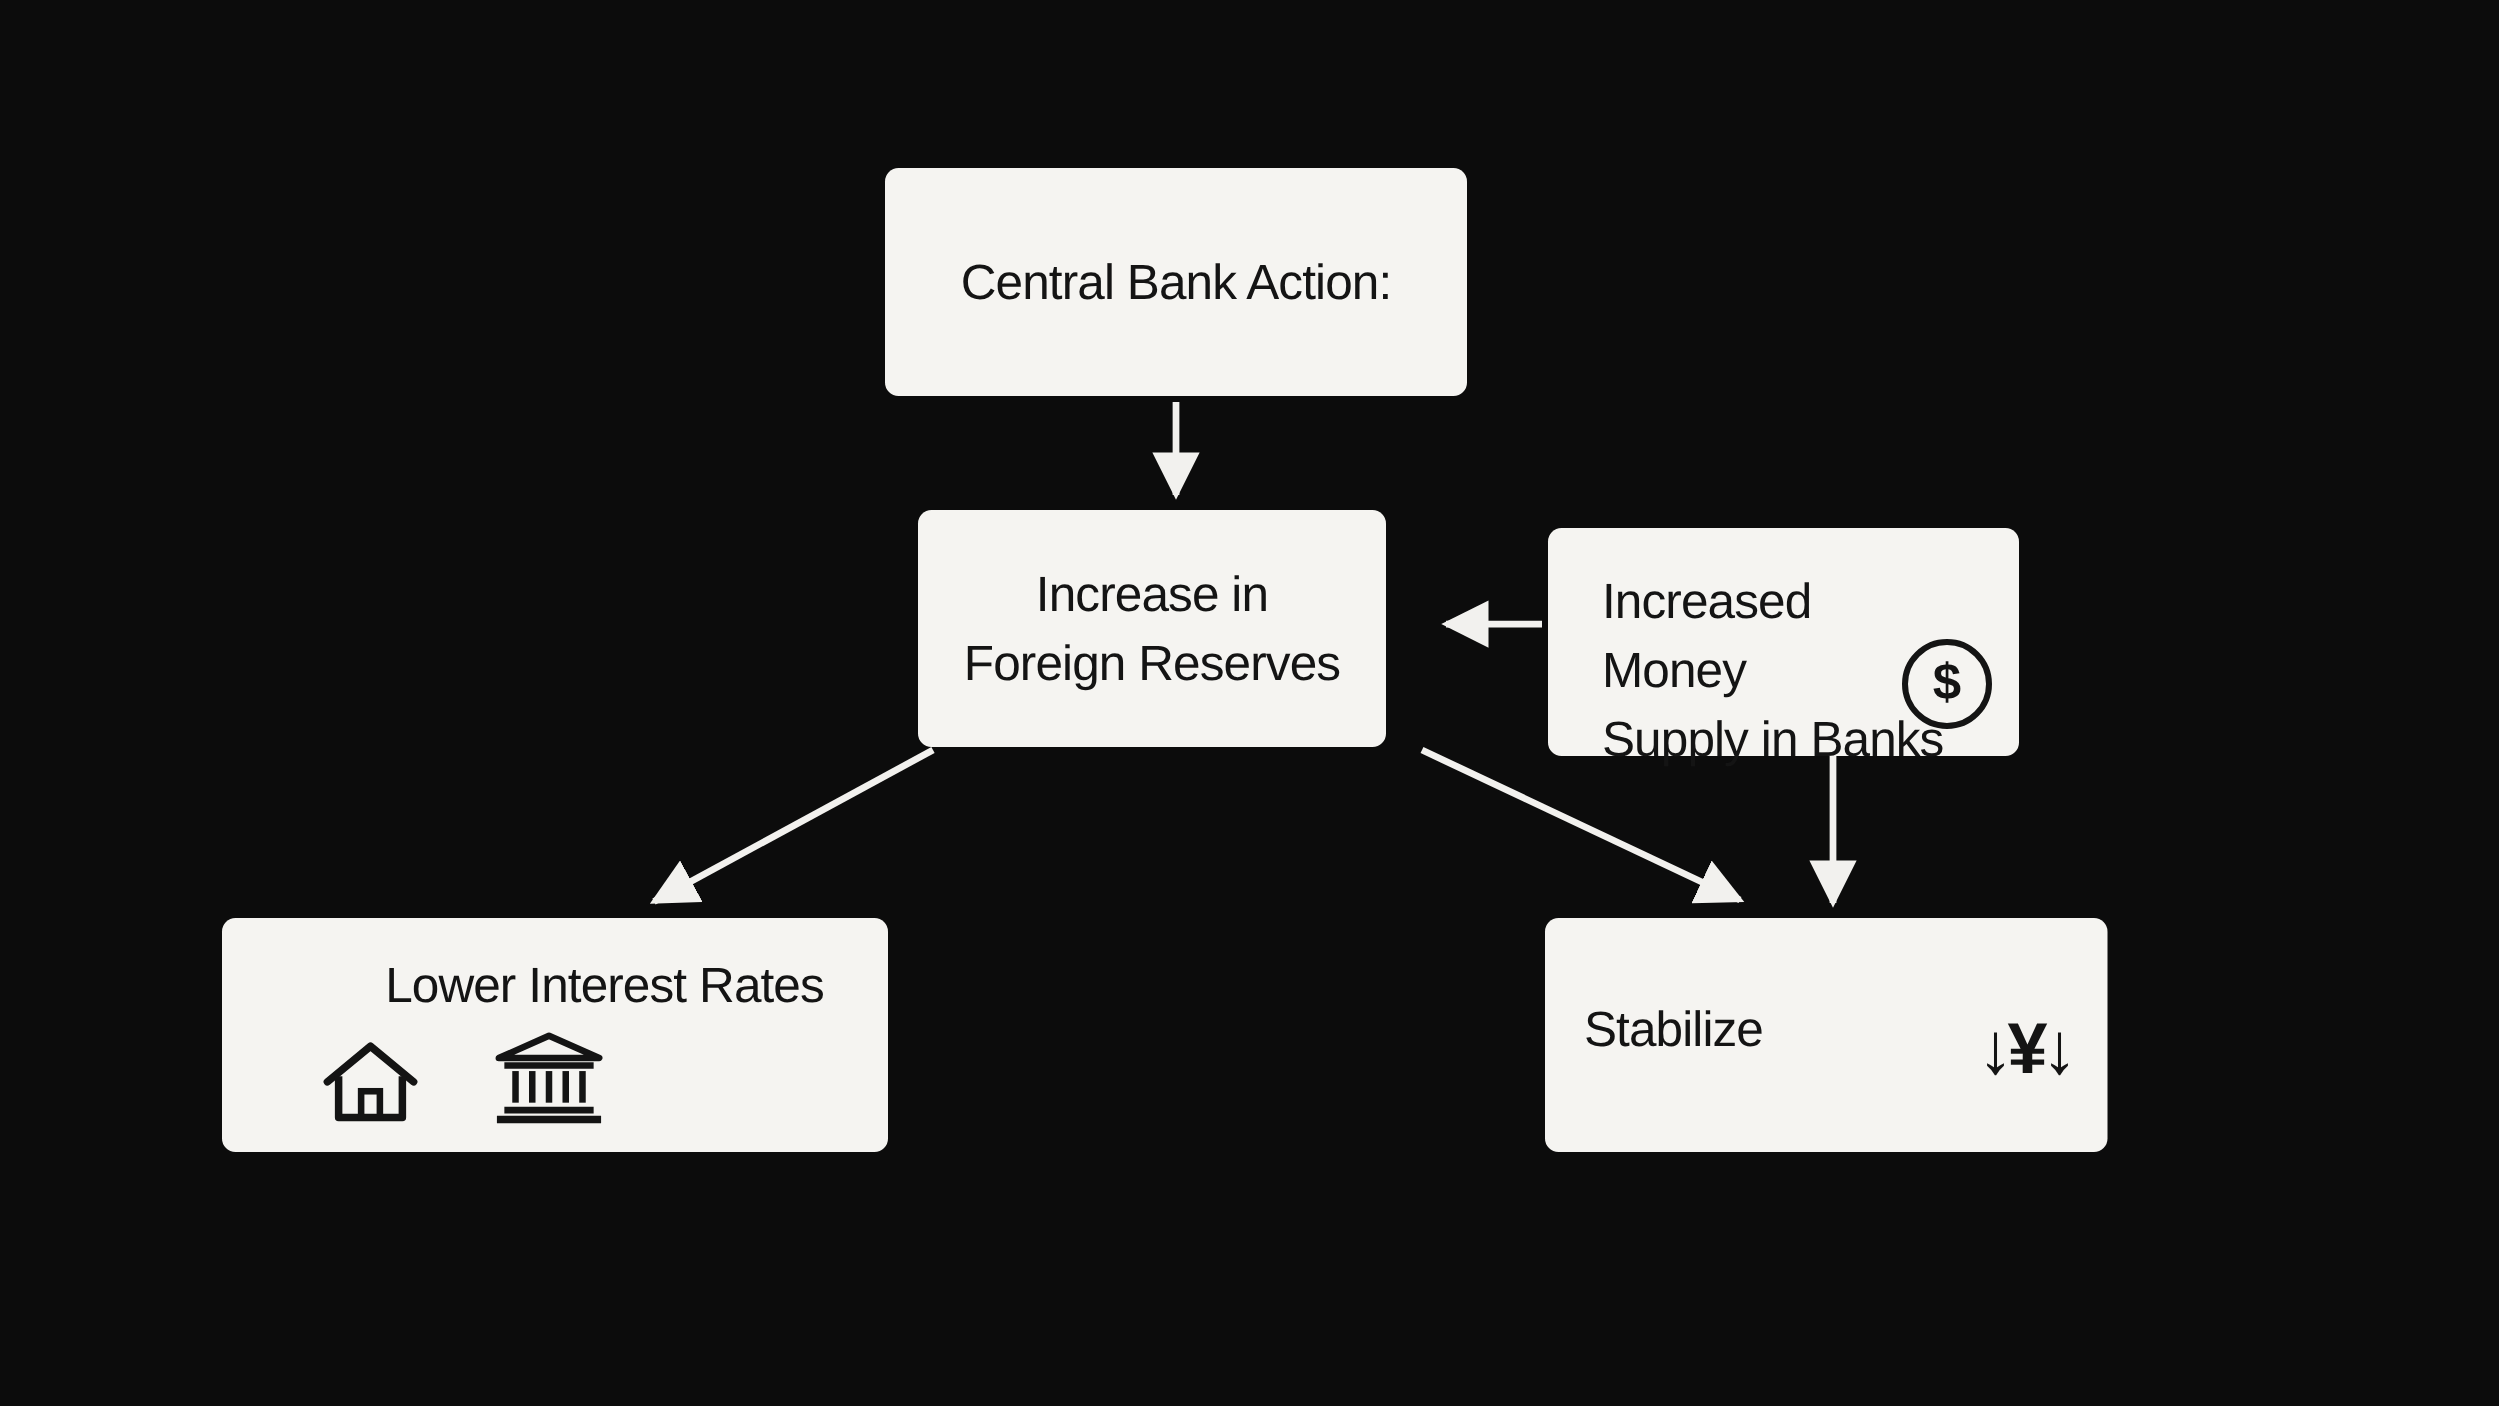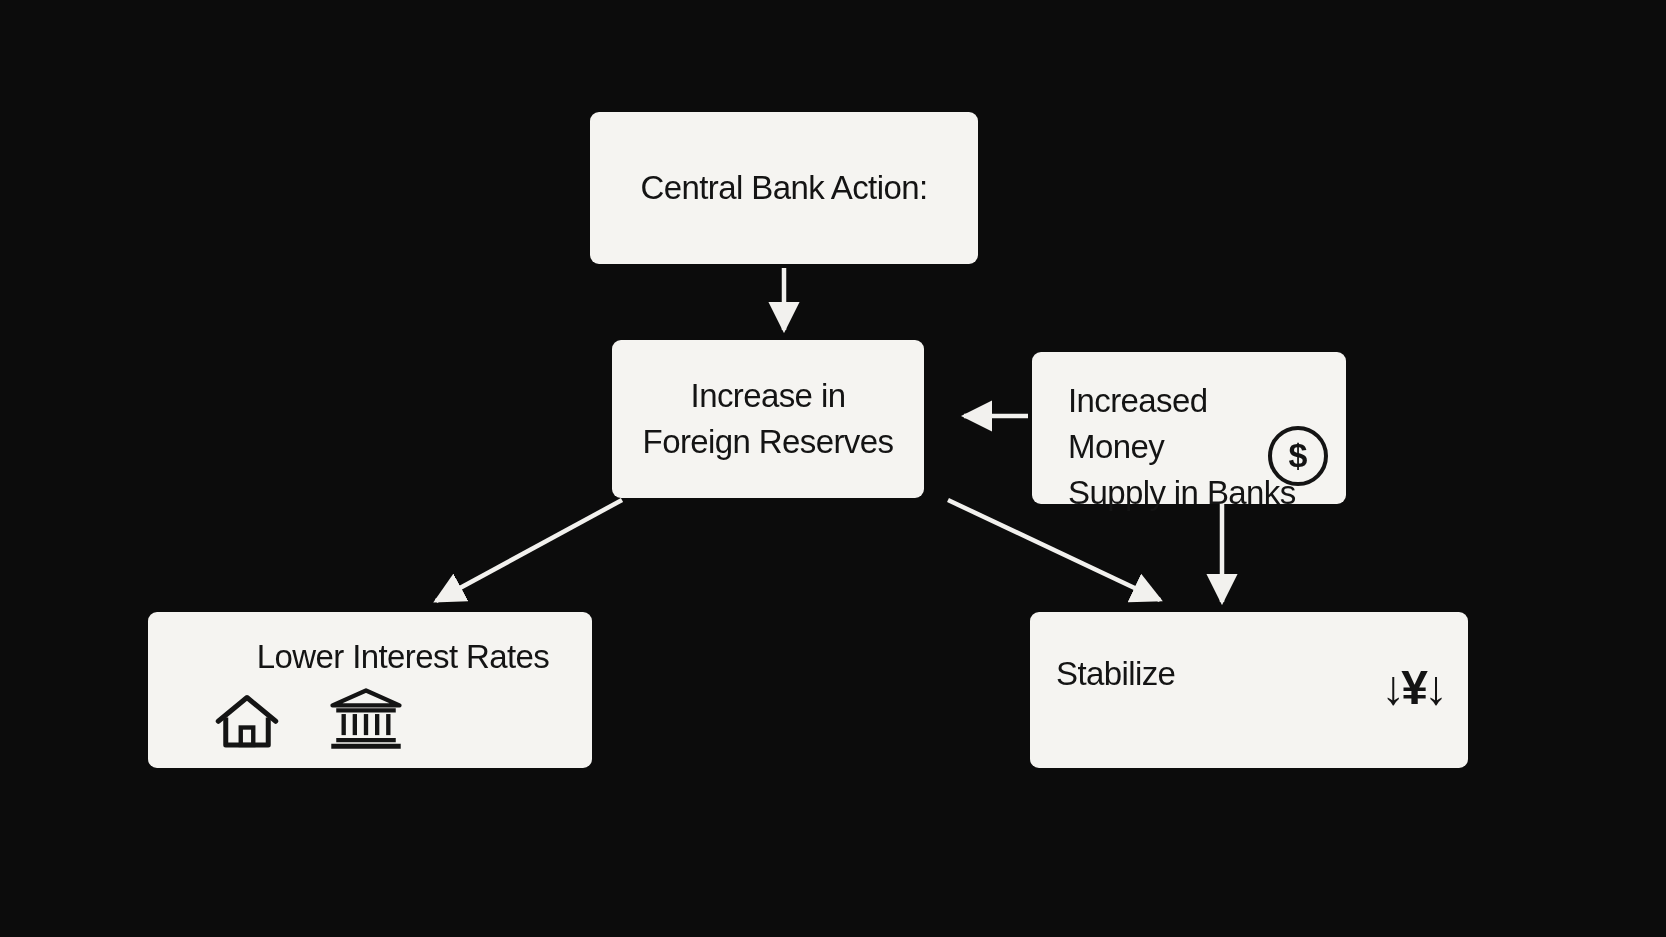--- a/index.html
+++ b/index.html
@@ -39,21 +39,21 @@
     text-align: center;
   }
 
   .node .line { display: block; }
 
   
   .node-central  { left: 590px;  top: 112px; width: 388px; height: 152px; }
   .node-reserves { left: 612px;  top: 340px; width: 312px; height: 158px; }
   .node-money    { left: 1032px; top: 340px; width: 314px; height: 152px; padding: 26px 36px; margin-top: 12px; }
   .node-lower    { left: 148px;  top: 612px; width: 444px; height: 156px; padding: 22px 0 0 66px; text-align: center; }
-  .node-stab     { left: 1030px; top: 612px; width: 438px; height: 156px; padding: 24px 24px 0 26px; }
+  .node-stab     { left: 1030px; top: 612px; width: 375px; height: 156px; padding: 36px 24px 0 26px; }
 
   .dollar-circle {
     position: absolute;
     right: 18px;
     bottom: 18px;
     width: 60px;
     height: 60px;
     border: 4px solid #141414;
     border-radius: 50%;
     display: flex;

